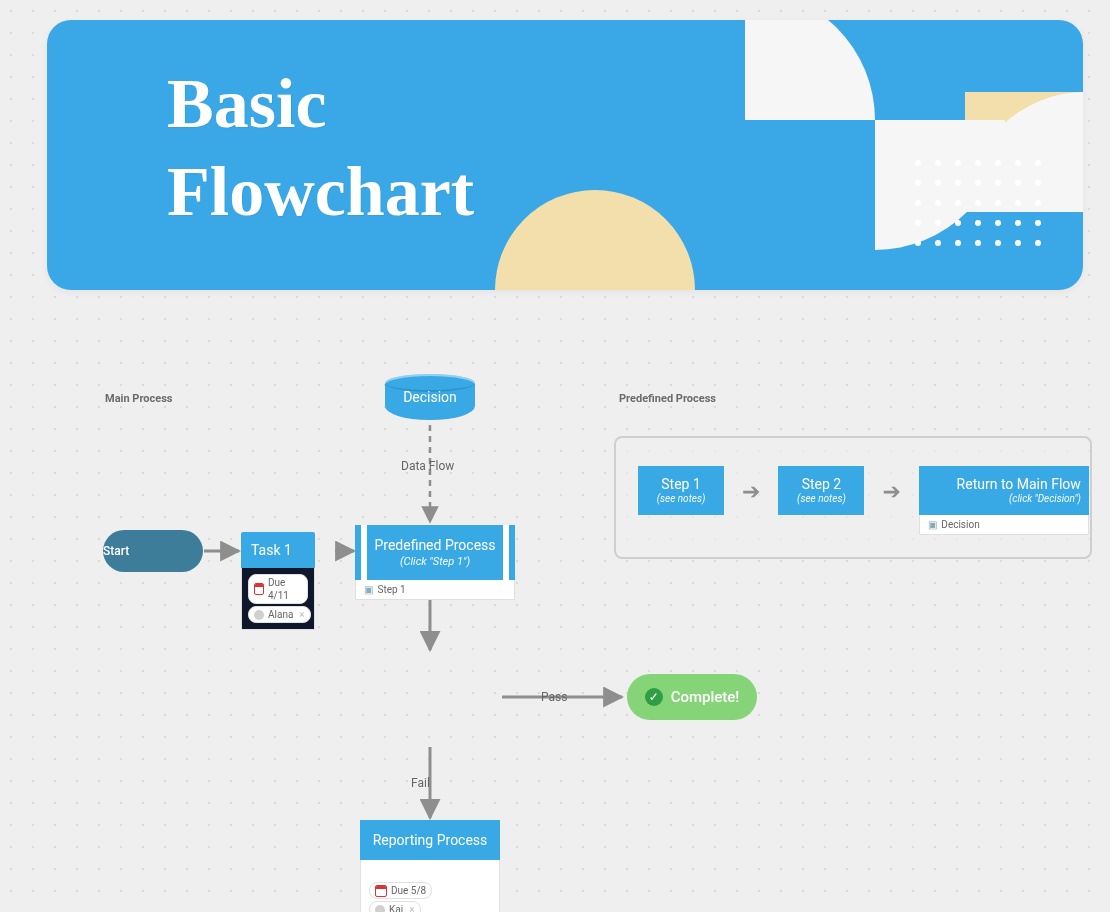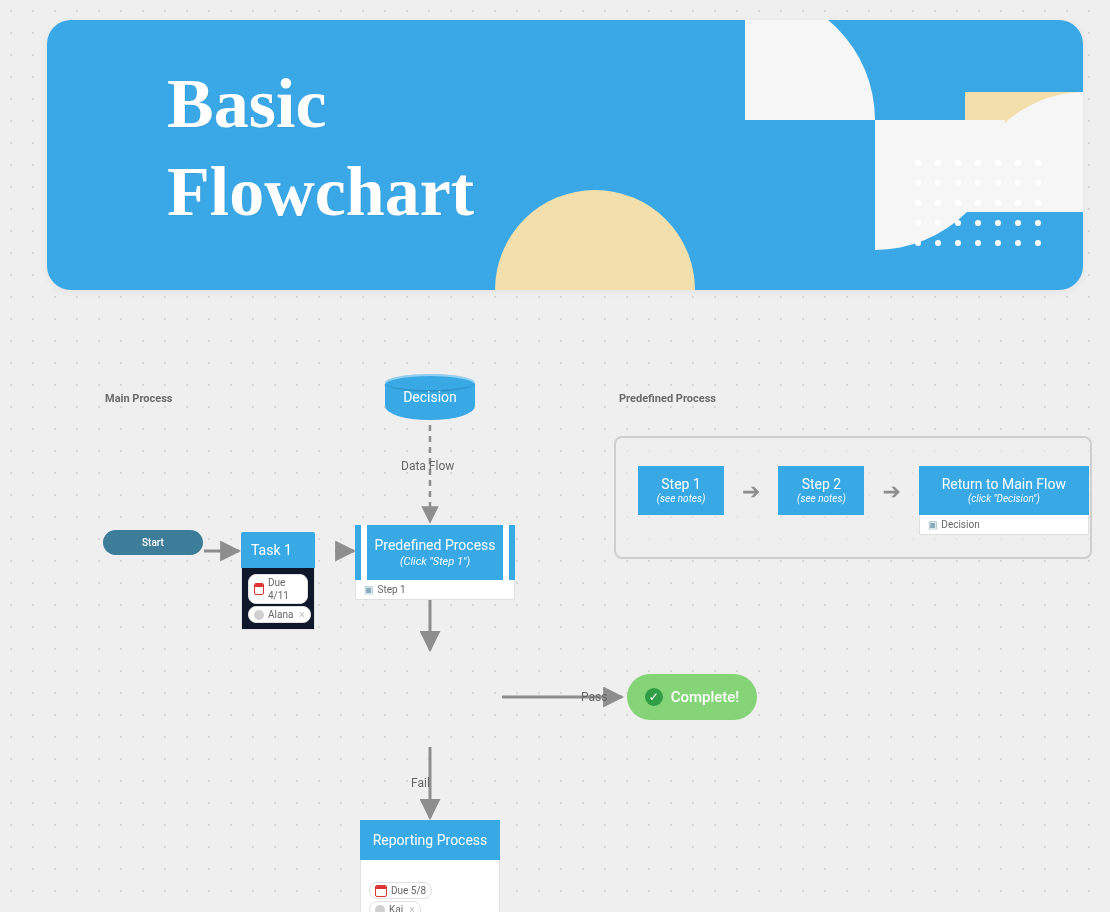--- a/index.html
+++ b/index.html
@@ -65,26 +65,26 @@
     color: #6b6b6b;
     font-weight: 700;
     font-size: 11px;
   }
 
   
   .abs { position: absolute; }
 
   
   .start-pill {
-    width: 100px; height: 25px;
+    width: 100px; height: 42px;
     background: #3d7d99;
     border-radius: 22px;
     color: #fff;
-    display: flex; align-items: center; justify-content: center;
-    font-size: 10px; font-weight:500;
+    display: flex; align-items: center; justify-content: flex-start;
+    font-size: 12px; font-weight:500;
   }
 
   
   .task-card { width: 74px; }
   .task-card .head {
     background: #39a9e6;
     color: #fff;
     font-size: 14px;
     padding: 10px 10px;
     border-top-left-radius: 2px; border-top-right-radius: 2px;
@@ -181,22 +181,22 @@
     width: 430px;
   }
   .step-box {
     background:#39a9e6; color:#fff; text-align:center;
     width:78px; padding:10px 4px; font-size:14px; line-height:1.2;
     flex-shrink:0;
   }
   .step-box .sub { display:block; font-style:italic; font-size:10px; opacity:.95;}
   .return-card { width:170px; flex-shrink:0;}
   .return-card .head{
-    background:#39a9e6; color:#fff; text-align:center; font-size:14px;
-    padding:10px 16px; line-height:1.2;
+    background:#39a9e6; color:#fff; text-align:right; font-size:14px;
+    padding:10px 8px; line-height:1.2;
   }
   .return-card .sub{ display:block; font-style:italic; font-size:10px; opacity:.95;}
   .return-card .foot{
     background:#fff; border:1px solid #e0e0e0; border-top:none;
     font-size:10px; padding:4px 8px; color:#666;
   }
   .panel-arrow { align-self:center; color:#8e8e8e; font-size:22px; margin-top:-18px;}
 
   
   .edge-label {
@@ -315,21 +315,21 @@
 
   <div class="abs predef-card" style="left:338px; top:525px;">
     <div class="head">
       <span>Predefined Process</span>
       <span class="sub">(Click "Step 1")</span>
     </div>
     <div class="foot"><span class="link-glyph">▣</span><span>Step 1</span></div>
   </div>
 
 
-  <div class="abs edge-label" style="left:564px; top:690px;">Pass</div>
+  <div class="abs edge-label" style="left:524px; top:690px;">Pass</div>
   <div class="abs edge-label" style="left:394px; top:776px;">Fail</div>
 
   <div class="abs complete" style="left:610px; top:674px;">
     <span class="check">✓</span>
     <span>Complete!</span>
   </div>
 
   <div class="abs report-card" style="left:343px; top:820px;">
     <div class="head">Reporting Process</div>
     <div class="foot">

